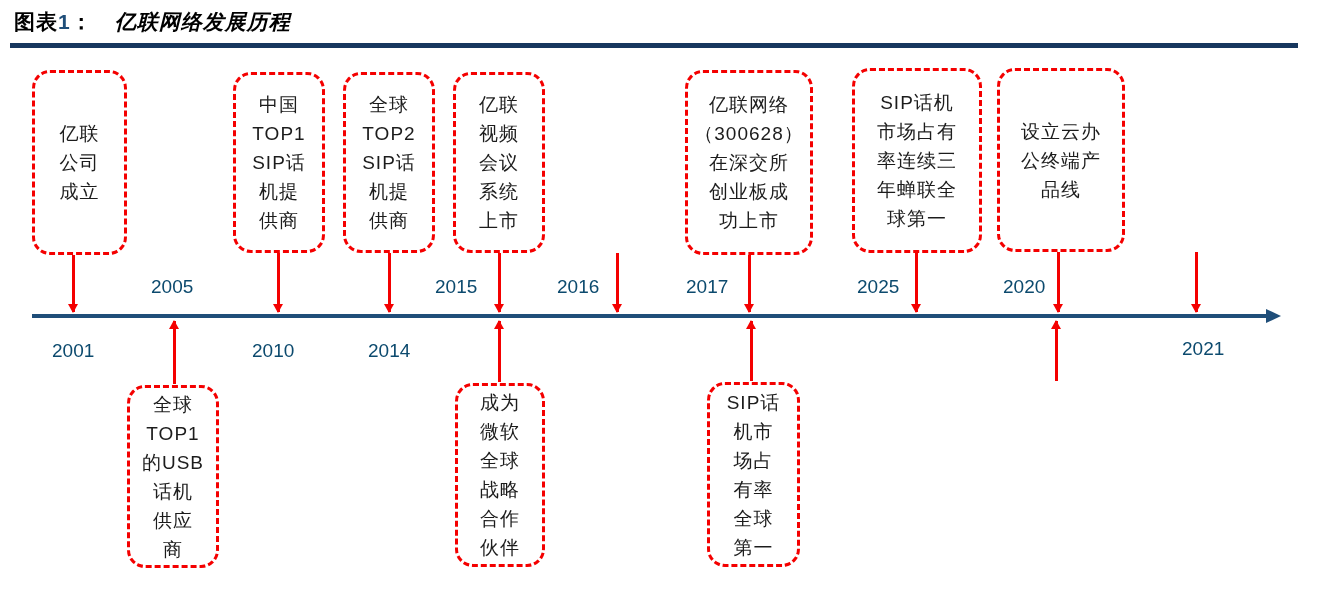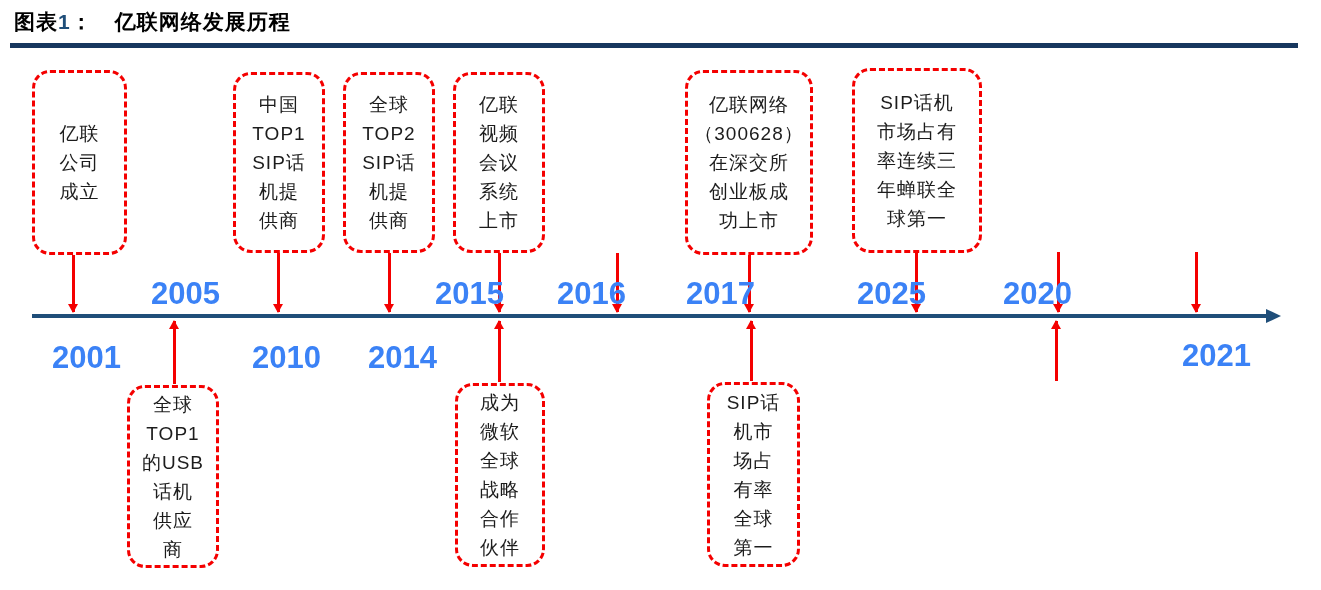--- a/index.html
+++ b/index.html
@@ -3,21 +3,21 @@
 <meta charset="utf-8">
 <style>
   html,body{margin:0;padding:0;background:#fff;}
   #stage{
     position:relative;width:1321px;height:590px;background:#fff;overflow:hidden;
     font-family:"Liberation Sans","DejaVu Sans",sans-serif;color:#111;
   }
   
   .fig-title{position:absolute;left:14px;top:8px;font-size:21px;font-weight:bold;color:#000;letter-spacing:1px;white-space:nowrap;}
   .fig-title .num{color:#1f4e79;}
-  .fig-title .main{margin-left:22px;}
+  .fig-title .main{margin-left:22px;font-style:italic;}
   .title-rule{position:absolute;left:10px;top:43px;width:1288px;height:5px;background:#17375e;}
   
   .axis{position:absolute;left:32px;top:314px;width:1236px;height:4px;background:#1f4e79;}
   .axis-head{position:absolute;left:1266px;top:309px;width:0;height:0;
     border-top:7px solid transparent;border-bottom:7px solid transparent;border-left:15px solid #1f4e79;}
   
   .box{
     position:absolute;border:3px dashed #f40000;border-radius:18px;background:#fff;
     display:flex;align-items:center;justify-content:center;box-sizing:border-box;padding:4px;
   }
@@ -26,21 +26,21 @@
   }
   
   .arrow{position:absolute;width:3px;background:#f40000;}
   .arrow.down::after{
     content:"";position:absolute;left:-4px;bottom:-1px;width:0;height:0;
     border-left:5.5px solid transparent;border-right:5.5px solid transparent;border-top:9px solid #f40000;}
   .arrow.up::after{
     content:"";position:absolute;left:-4px;top:-1px;width:0;height:0;
     border-left:5.5px solid transparent;border-right:5.5px solid transparent;border-bottom:9px solid #f40000;}
   
-  .year{position:absolute;font-size:31px;color:#3b82f6;white-space:nowrap;font-weight:bold;}
+  .year{position:absolute;font-size:19px;color:#0c4a6e;white-space:nowrap;}
 </style>
 </head>
 <body>
 
 <div id="stage">
 
   <div class="fig-title">
     <span>图表</span><span class="num">1</span><span>：</span><span class="main">亿联网络发展历程</span>
   </div>
   <div class="title-rule"></div>
@@ -131,20 +131,25 @@
   <div class="box" style="left:852px;top:68px;width:130px;height:185px">
     <span class="box-text">SIP话机
 市场占有
 率连续三
 年蝉联全
 球第一</span>
   </div>
   <div class="arrow down" style="left:915px;top:253px;height:59px"></div>
   <div class="year" style="left:857px;top:276px">2025</div>
 
+  <div class="box" style="left:997px;top:68px;width:128px;height:184px">
+    <span class="box-text">设立云办
+公终端产
+品线</span>
+  </div>
   <div class="arrow down" style="left:1057px;top:252px;height:60px"></div>
   <div class="year" style="left:1003px;top:276px">2020</div>
   <div class="arrow up" style="left:1055px;top:321px;height:60px"></div>
 
   <div class="arrow down" style="left:1195px;top:252px;height:60px"></div>
   <div class="year" style="left:1182px;top:338px">2021</div>
 
 </div>
 
 </body></html>

